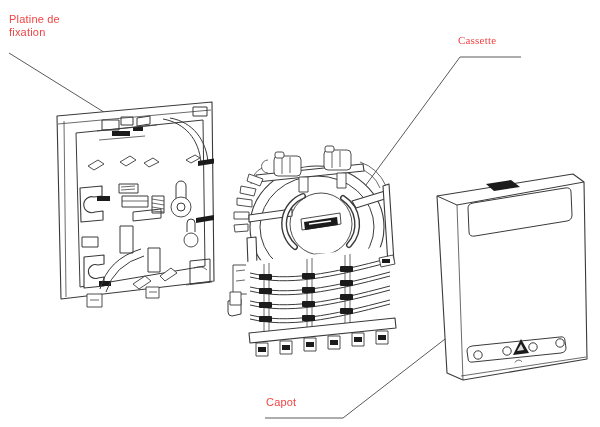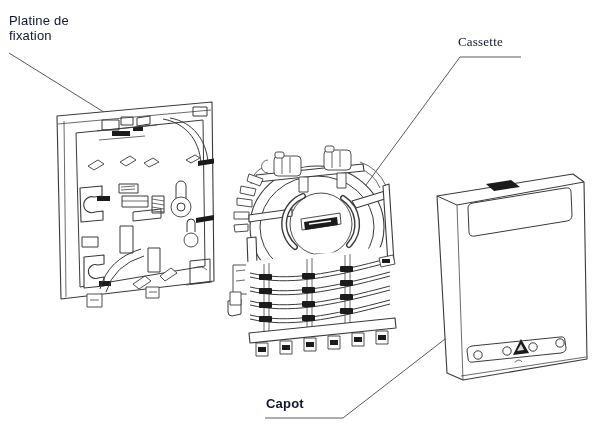--- a/index.html
+++ b/index.html
@@ -6,28 +6,28 @@
   .stage{
     position:relative;
     width:600px;height:427px;
     background:#ffffff;
     font-family:"Liberation Sans", sans-serif;
     overflow:hidden;
   }
   .stage svg{position:absolute;left:0;top:0;}
   .label{
     position:absolute;
-    font-size:13px;
+    font-size:11px;
     line-height:1.18;
     letter-spacing:.2px;
-    color:#0f172a;
+    color:#ef4444;
   }
   .label-platine{left:9px;top:13px;width:72px;}
   .label-cassette{left:458px;top:34px;font-family:Liberation Serif, serif;}
-  .label-capot{left:266px;top:396px;font-weight:bold;}
+  .label-capot{left:266px;top:396px;}
 
   
   .w{fill:#ffffff;stroke:#3a3a3a;stroke-width:1.1;stroke-linejoin:round;}
   .w2{fill:#ffffff;stroke:#3a3a3a;stroke-width:.9;stroke-linejoin:round;}
   .n{fill:none;stroke:#3a3a3a;stroke-width:1;stroke-linejoin:round;}
   .s{fill:none;stroke:#3a3a3a;stroke-width:.75;}
   .d{fill:#1b1b1b;stroke:none;}
   .band{fill:none;stroke:#3a3a3a;stroke-width:6;stroke-linecap:round;}
   .bandcore{fill:none;stroke:#ffffff;stroke-width:3.2;stroke-linecap:round;}
   .lead{fill:none;stroke:#5a5a5a;stroke-width:1;stroke-linejoin:round;}

